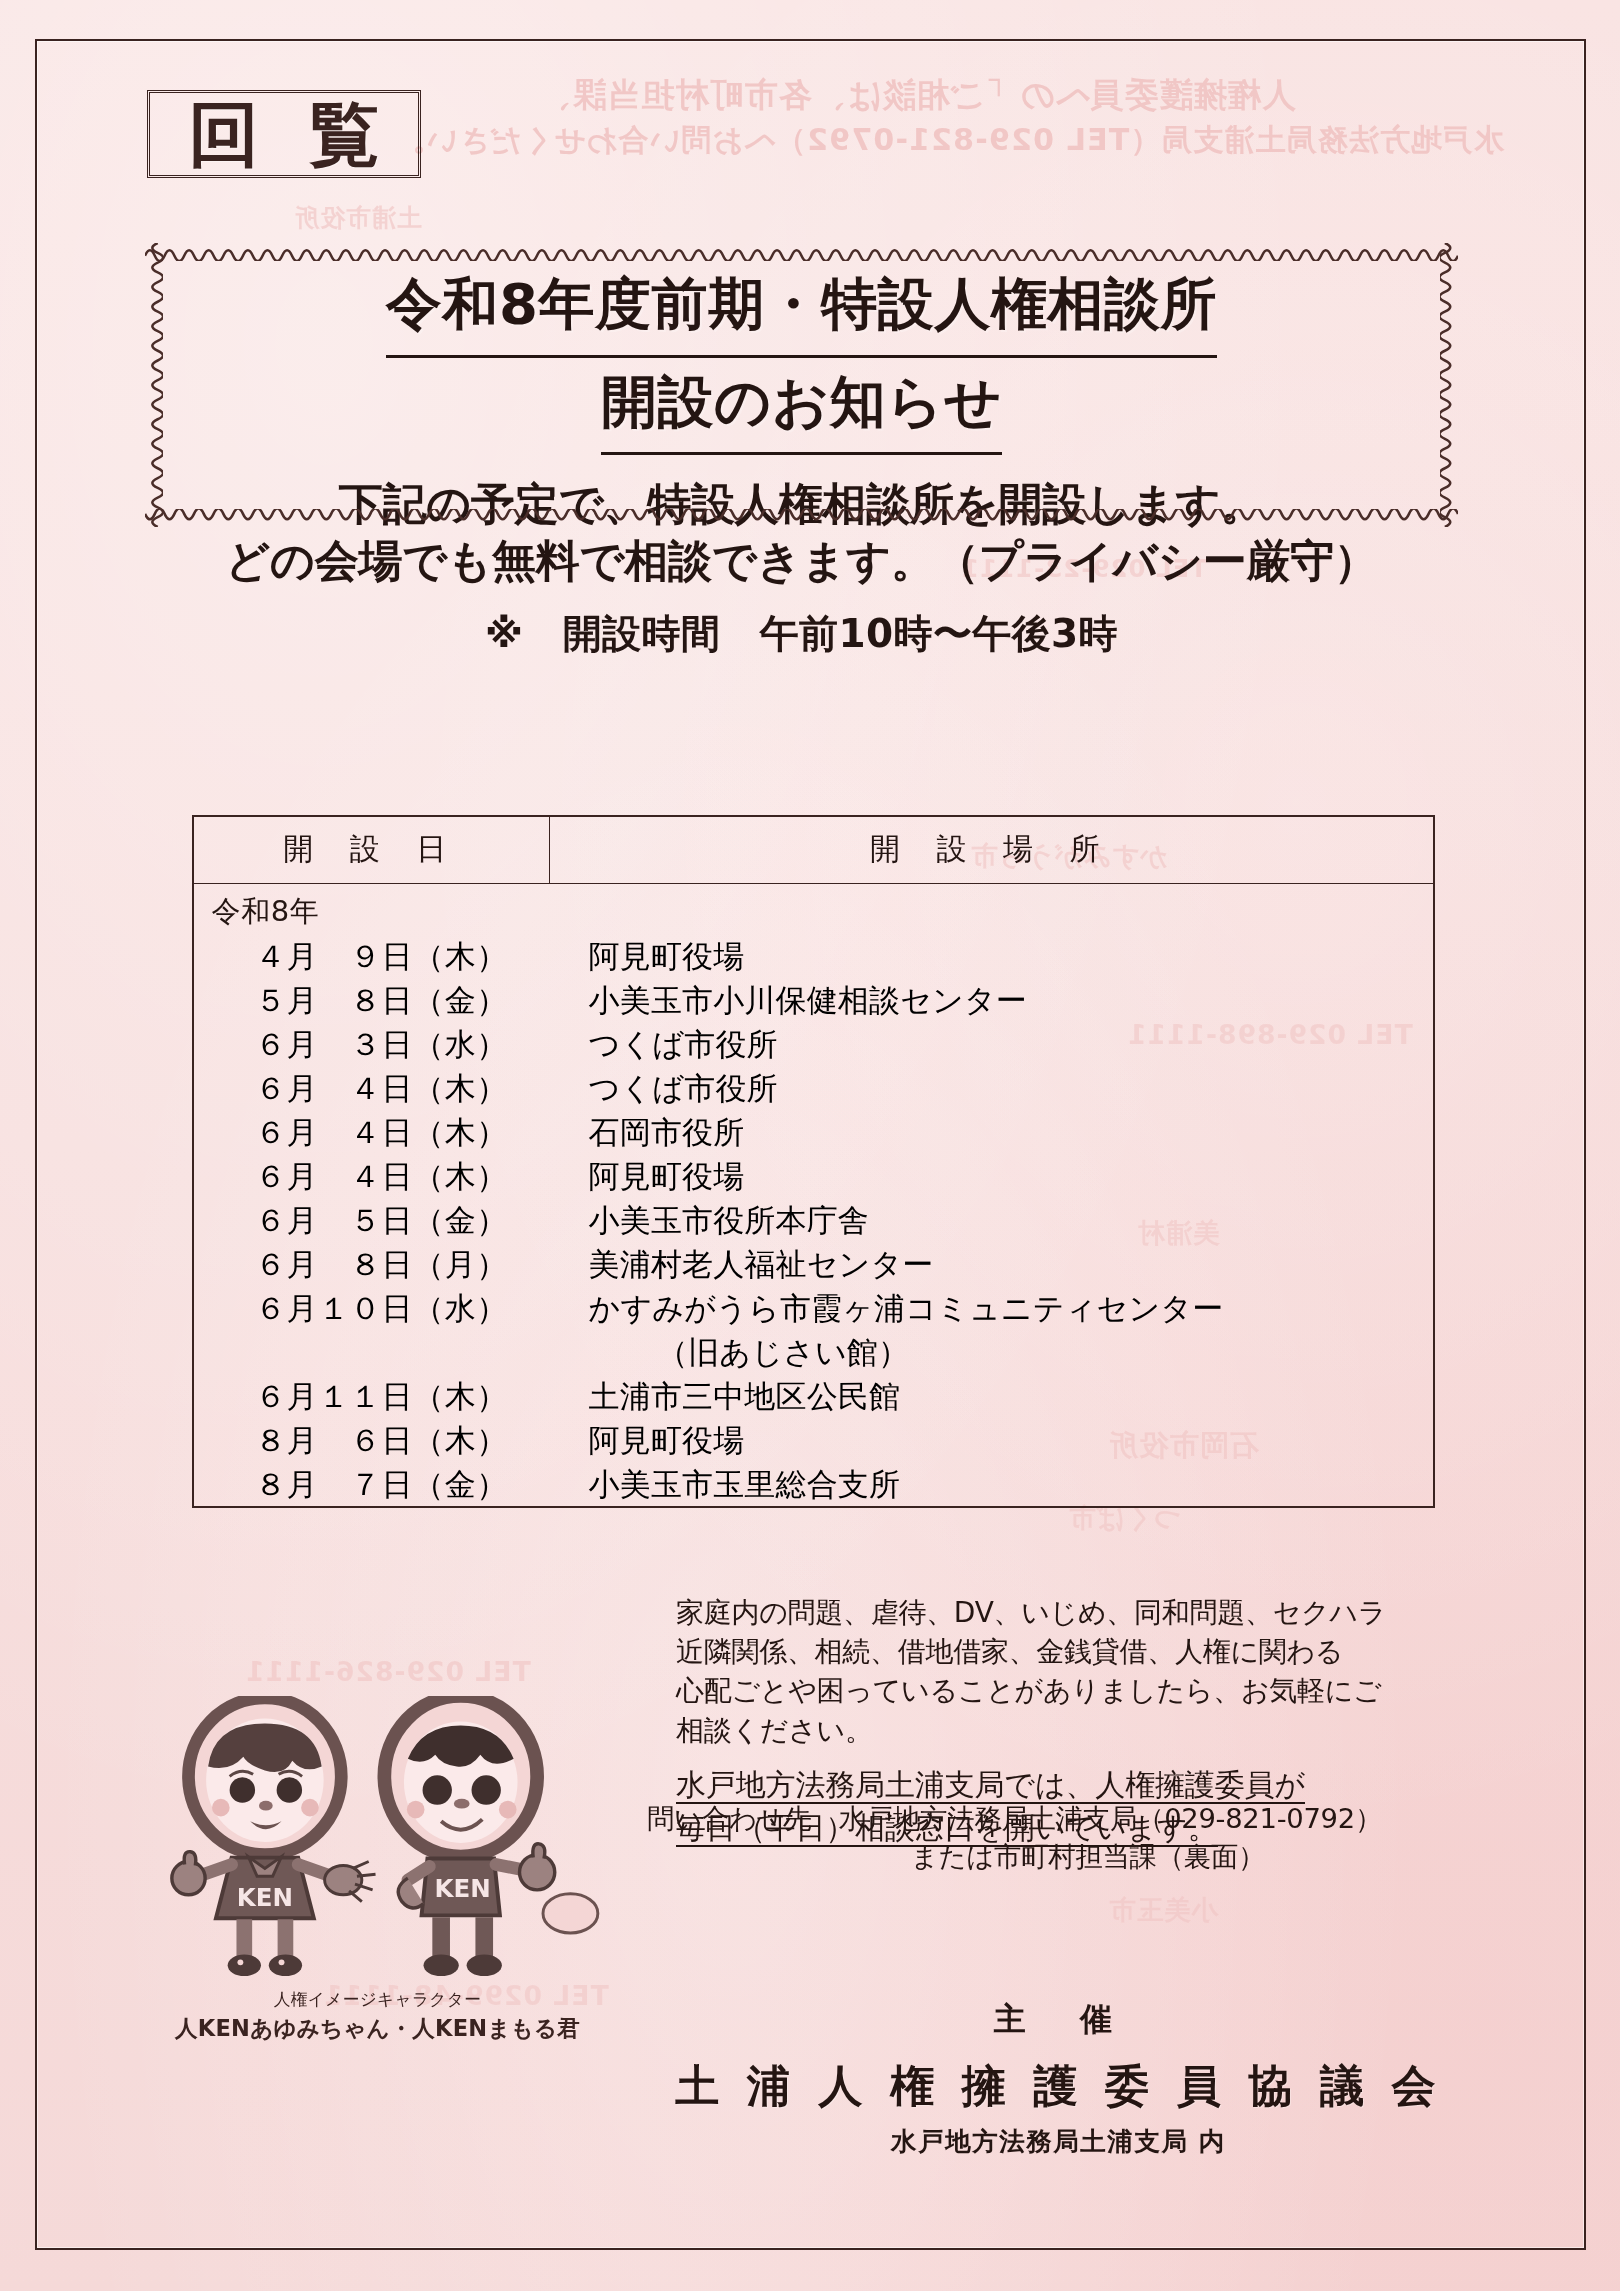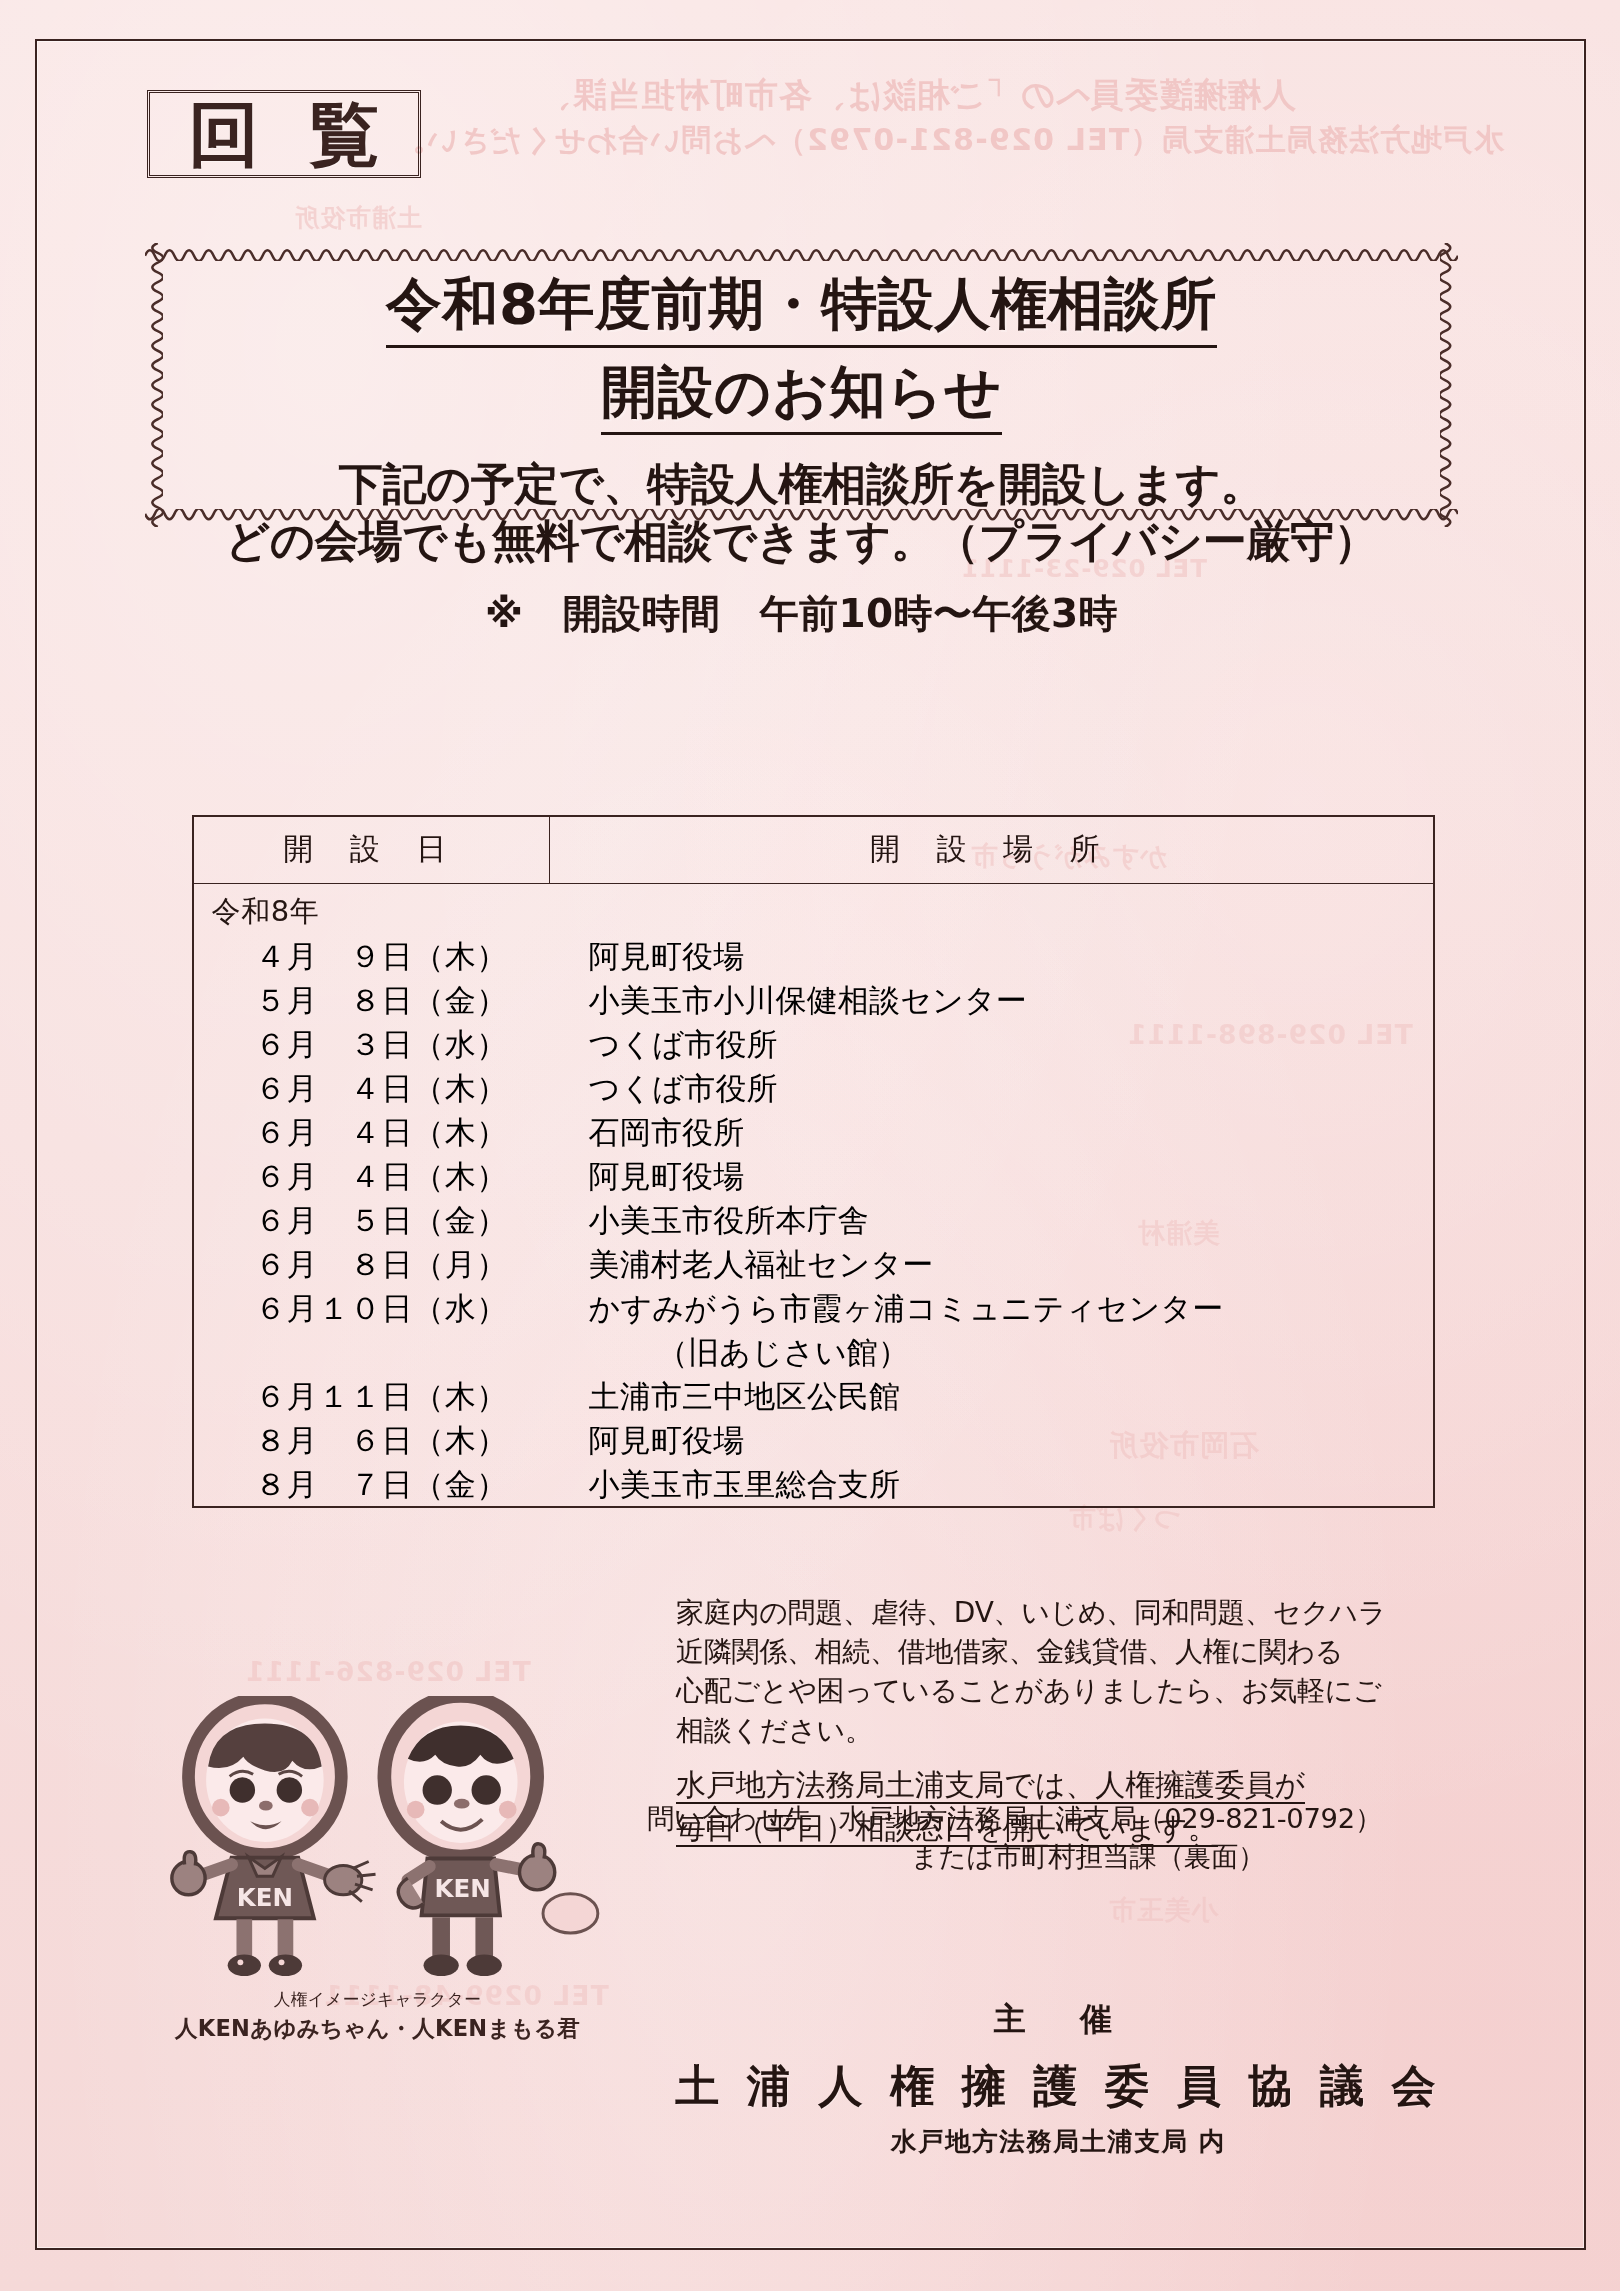--- a/index.html
+++ b/index.html
@@ -89,21 +89,21 @@
     font-weight:700;
     color:#241512;
     line-height:1.22;
     margin-top:5.9px;
   }
   .headline .l1,.headline .l2{
     display:inline-block;
     font-size:56px;
     letter-spacing:.01em;
     border-bottom:3.9px solid #241512;
-    padding-bottom:6px;
+    padding-bottom:16px;
     text-shadow:2px 2px 0 rgba(255,255,255,.25);
   }
   .headline .l2{margin-top:10px;}
 
   .lead{
     text-align:center;
     font-size:44px;
     font-weight:700;
     color:#241512;
     line-height:1.30;

